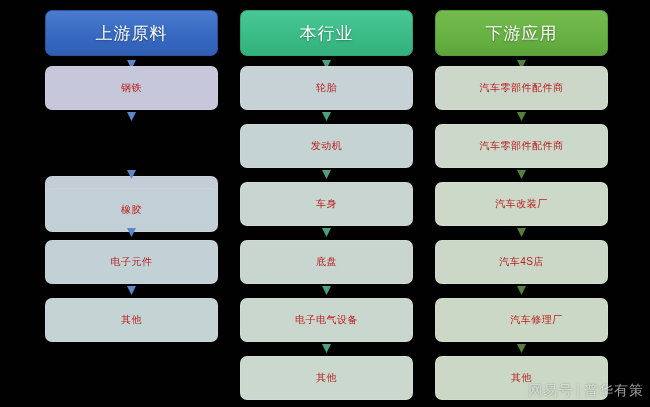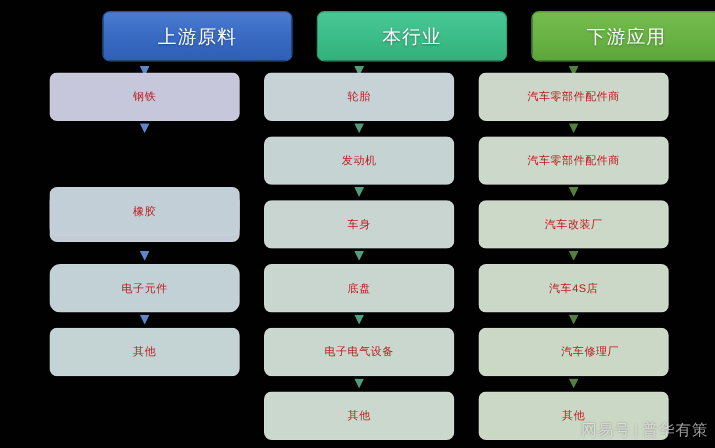--- a/index.html
+++ b/index.html
@@ -37,21 +37,20 @@
     height: 46px;
     border-radius: 7px;
     box-sizing: border-box;
     display: flex;
     align-items: center;
     justify-content: center;
     color: #ffffff;
     font-size: 17px;
     letter-spacing: 1px;
     text-shadow: 0 1px 2px rgba(0,0,0,0.35);
-    margin-left: 48px;
   }
   .header-blue {
     background: linear-gradient(180deg, #4a7cd0 0%, #3a6cc4 45%, #2f5fb5 100%);
     border: 1px solid #2b539c;
   }
   .header-teal {
     background: linear-gradient(180deg, #49c795 0%, #3cbd88 50%, #33b07c 100%);
     border: 1px solid #2fa573;
   }
   .header-olive {
@@ -104,23 +103,23 @@
 
 <div id="canvas">
 
   <div class="column" id="col-0">
       <div class="header-box header-blue">上游原料</div>
       <div class="arrow" style="top: 60px; background: rgb(95, 134, 200);"></div>
       <div class="node-box" style="top: 66px; background: rgb(198, 199, 218);">钢铁</div>
       <div class="arrow" style="top: 112px; background: rgb(95, 134, 200);"></div>
       <div class="node-box" style="top: 132px; background: rgb(196, 204, 216); margin-top: 44px;">塑料</div>
       <div class="arrow" style="top: 170px; background: rgb(95, 134, 200);"></div>
-      <div class="node-box" style="top: 170px; background: rgb(195, 207, 214);">橡胶</div>
+      <div class="node-box" style="top: 188px; background: rgb(195, 207, 214);">橡胶</div>
       <div class="arrow" style="top: 228px; background: rgb(95, 134, 200);"></div>
-      <div class="node-box" style="top: 240px; background: rgb(194, 209, 213); border-radius: 10px;">电子元件</div>
+      <div class="node-box" style="top: 240px; background: rgb(194, 209, 213);">电子元件</div>
       <div class="arrow" style="top: 286px; background: rgb(95, 134, 200);"></div>
       <div class="node-box" style="top: 298px; background: rgb(196, 211, 212);">其他</div>
     </div>
   <div class="column" id="col-1">
       <div class="header-box header-teal">本行业</div>
       <div class="arrow" style="top: 60px; background: rgb(79, 158, 125);"></div>
       <div class="node-box" style="top: 66px; background: rgb(198, 210, 214);">轮胎</div>
       <div class="arrow" style="top: 112px; background: rgb(79, 158, 125);"></div>
       <div class="node-box" style="top: 124px; background: rgb(198, 211, 211);">发动机</div>
       <div class="arrow" style="top: 170px; background: rgb(79, 158, 125);"></div>

